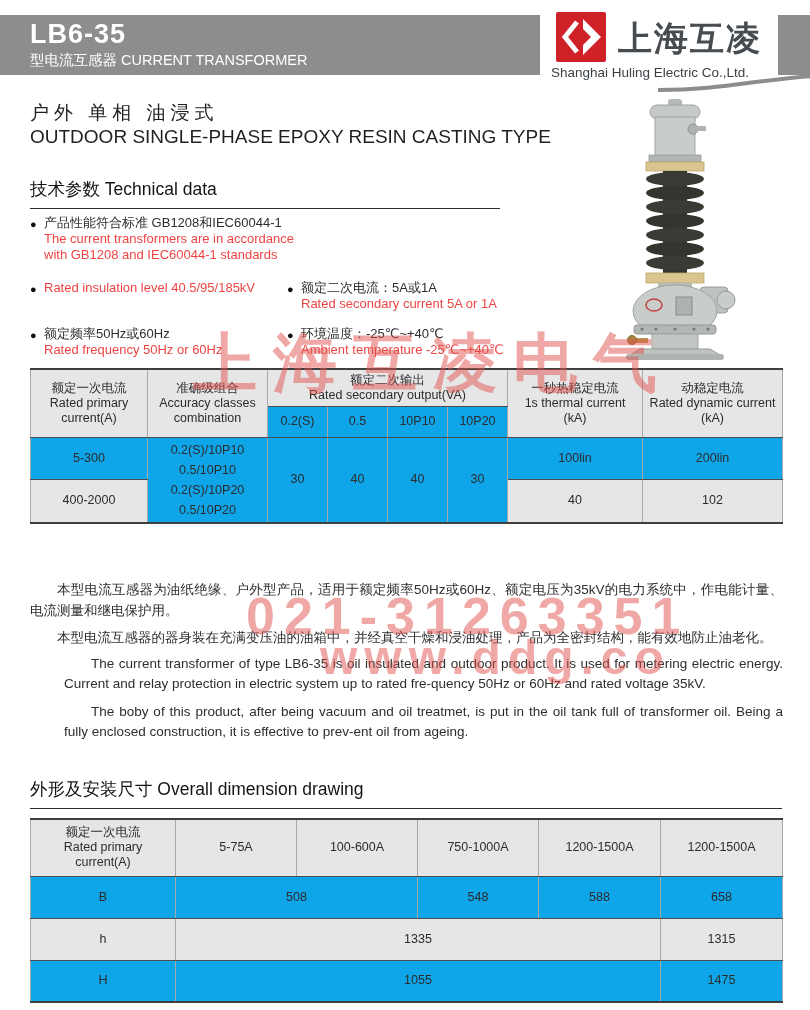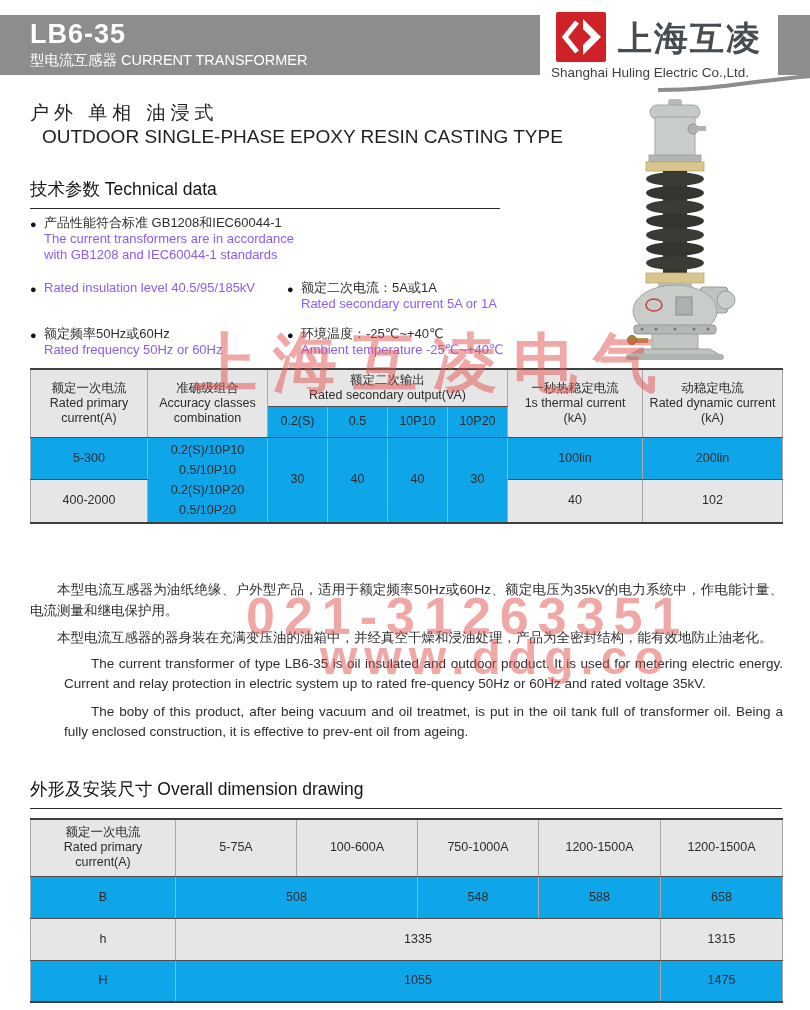--- a/index.html
+++ b/index.html
@@ -13,30 +13,30 @@
   .band { position:absolute; left:0; top:15px; width:810px; height:60px; background:#8b8d8f; }
   .model { position:absolute; left:30px; top:19px; font-size:27px; font-weight:bold; color:#fff; letter-spacing:1px; }
   .band-sub { position:absolute; left:30px; top:51px; font-size:14.5px; color:#fff;text-align:center; }
   .logo-panel { position:absolute; left:540px; top:5px; width:238px; height:83px; background:#fff; border-radius:12px; }
   .logo-square { position:absolute; left:556px; top:12px; width:50px; height:50px; }
   .brand-cn { position:absolute; left:618px; top:16px; font-size:34px; font-weight:bold; color:#474c51; letter-spacing:2px; }
   .brand-en { position:absolute; left:551px; top:65px; font-size:13.5px; color:#3a3f44; }
   .swoosh { position:absolute; left:540px; top:70px; width:270px; height:24px; }
   
   .title-cn { position:absolute; left:30px; top:100px; font-size:19px; color:#1f1f1f; letter-spacing:5px; }
-  .title-en { position:absolute; left:30px; top:126px; font-size:19px; color:#1f1f1f;margin-left:12px; }
+  .title-en { position:absolute; left:30px; top:126px; font-size:19px; color:#1f1f1f; }
   .sec-head { position:absolute; left:30px; font-size:17.5px; color:#141414; padding-bottom:7px; border-bottom:1.5px solid #2b2b2b; }
   .tech-head { top:177px; width:470px; }
   .desc-head { top:542px; width:752px; }
   .dim-head  { top:777px; width:752px; }
   
   .bullet { position:absolute; font-size:13px; line-height:16px; color:#2e2e2e; }
   .bullet .dot { position:absolute; left:0; top:1px; font-size:11px; color:#111; }
   .bullet .bwrap { margin-left:14px; }
-  .bullet .en { color:#8b5cf6; }
+  .bullet .en { color:#ef4444; }
   
   .photo { position:absolute; left:588px; top:97px; width:176px; height:264px; }
   
   .wm { position:absolute; font-weight:bold; color:rgba(226,81,77,0.5); z-index:6; white-space:nowrap; }
   .wm-brand { left:193px; top:320px; font-size:64px; letter-spacing:16px; }
   .wm-phone { left:246px; top:586px; font-size:52px; letter-spacing:9px; }
   .wm-site  { left:320px; top:630px; font-size:48px; letter-spacing:7px; }
   
   table { border-collapse:collapse; table-layout:fixed; width:752px; text-align:center;
           font-size:12.5px; color:#2c2c2c; position:absolute; left:30px; z-index:2; }

